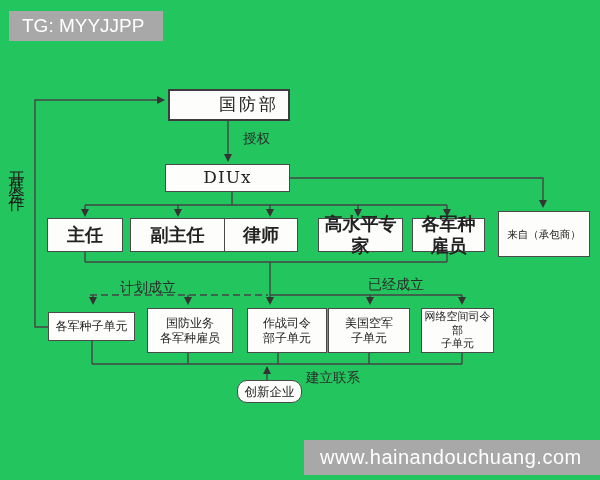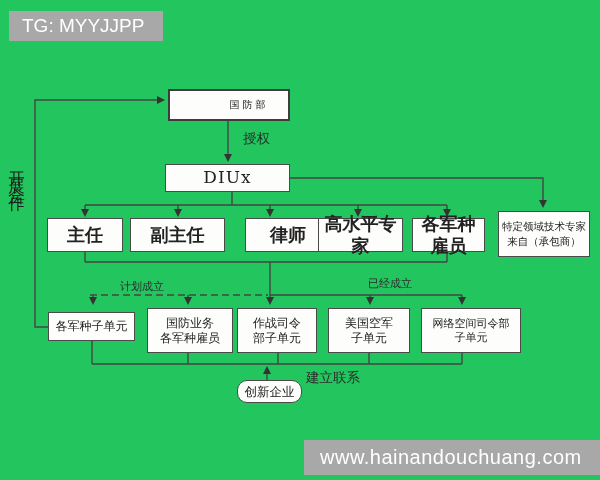--- a/index.html
+++ b/index.html
@@ -13,37 +13,37 @@
     display:flex;align-items:center;
   }
   .badge{left:9px;top:11px;width:141px;height:30px;font-size:19px;padding-left:13px;}
   .watermark{left:304px;top:440px;width:296px;height:35px;font-size:20px;padding-left:16px;letter-spacing:.5px;}
   svg.wires{position:absolute;left:0;top:0;}
   .box{
     position:absolute;border:1.4px solid #4a4a4a;background:#fdfdfc;
     display:flex;flex-direction:column;align-items:center;justify-content:center;
     text-align:center;line-height:1.25;box-sizing:border-box;
   }
-  .box-dod{left:168px;top:89px;width:122px;height:32px;border-width:2.5px;border-color:#3d3d3d;font-size:10px;letter-spacing:3px;padding-left:40px;}
+  .box-dod{left:168px;top:89px;width:122px;height:32px;border-width:2.5px;border-color:#3d3d3d;font-size:17px;letter-spacing:3px;padding-left:40px;}
   .box-diux{left:165px;top:164px;width:125px;height:28px;font-family:"DejaVu Serif",serif;font-size:17px;letter-spacing:1px;}
   .box-contractor{left:498px;top:211px;width:92px;height:46px;font-size:10.5px;line-height:1.4;}
   .staff{top:218px;height:34px;font-size:18px;font-weight:bold;}
   .staff-0{left:47px;width:76px;}
   .staff-1{left:130px;width:95px;}
-  .staff-2{left:245px;width:86px;}
+  .staff-2{left:224px;width:74px;}
   .staff-3{left:318px;width:85px;}
   .staff-4{left:412px;width:73px;}
   .sub{font-size:12px;}
   .sub-0{left:48px;top:312px;width:87px;height:29px;}
   .sub-1{left:147px;top:308px;width:86px;height:45px;}
-  .sub-2{left:237px;top:308px;width:80px;height:45px;}
+  .sub-2{left:247px;top:308px;width:80px;height:45px;}
   .sub-3{left:328px;top:308px;width:82px;height:45px;}
-  .sub-4{left:421px;top:308px;width:100px;height:45px;font-size:11px;}
+  .sub-4{left:421px;top:308px;width:73px;height:45px;font-size:11px;}
   .box-startup{left:237px;top:380px;width:65px;height:23px;font-size:12.5px;border-radius:10px;}
-  .lbl{position:absolute;font-size:11px;color:#2a2a2a;white-space:nowrap;}
+  .lbl{position:absolute;font-size:14px;color:#2a2a2a;white-space:nowrap;}
   .lbl-auth{left:243px;top:130px;font-size:13.5px;}
   .lbl-planned{left:120px;top:279px;}
   .lbl-established{left:368px;top:276px;}
   .lbl-contact{left:306px;top:369px;font-size:13.5px;}
   .lbl-coop{
     left:5px;top:158px;font-size:16.5px;
     writing-mode:vertical-lr;text-orientation:upright;letter-spacing:8px;color:#1e1e1e;
   }
 </style>
 </head>
@@ -98,21 +98,20 @@
     </g>
   </svg>
 
   <div class="lbl lbl-coop">开展合作</div>
 
   <div class="box box-dod">国防部</div>
   <div class="lbl lbl-auth">授权</div>
   <div class="box box-diux">DIUx</div>
 
   <div class="box box-contractor">
-    <div>特定领域技术专家</div>
     <div>来自（承包商）</div>
   </div>
 
   <div class="box staff staff-0">主任</div>
   <div class="box staff staff-1">副主任</div>
   <div class="box staff staff-2">律师</div>
   <div class="box staff staff-3">高水平专家</div>
   <div class="box staff staff-4">各军种雇员</div>
 
   <div class="lbl lbl-planned">计划成立</div>

